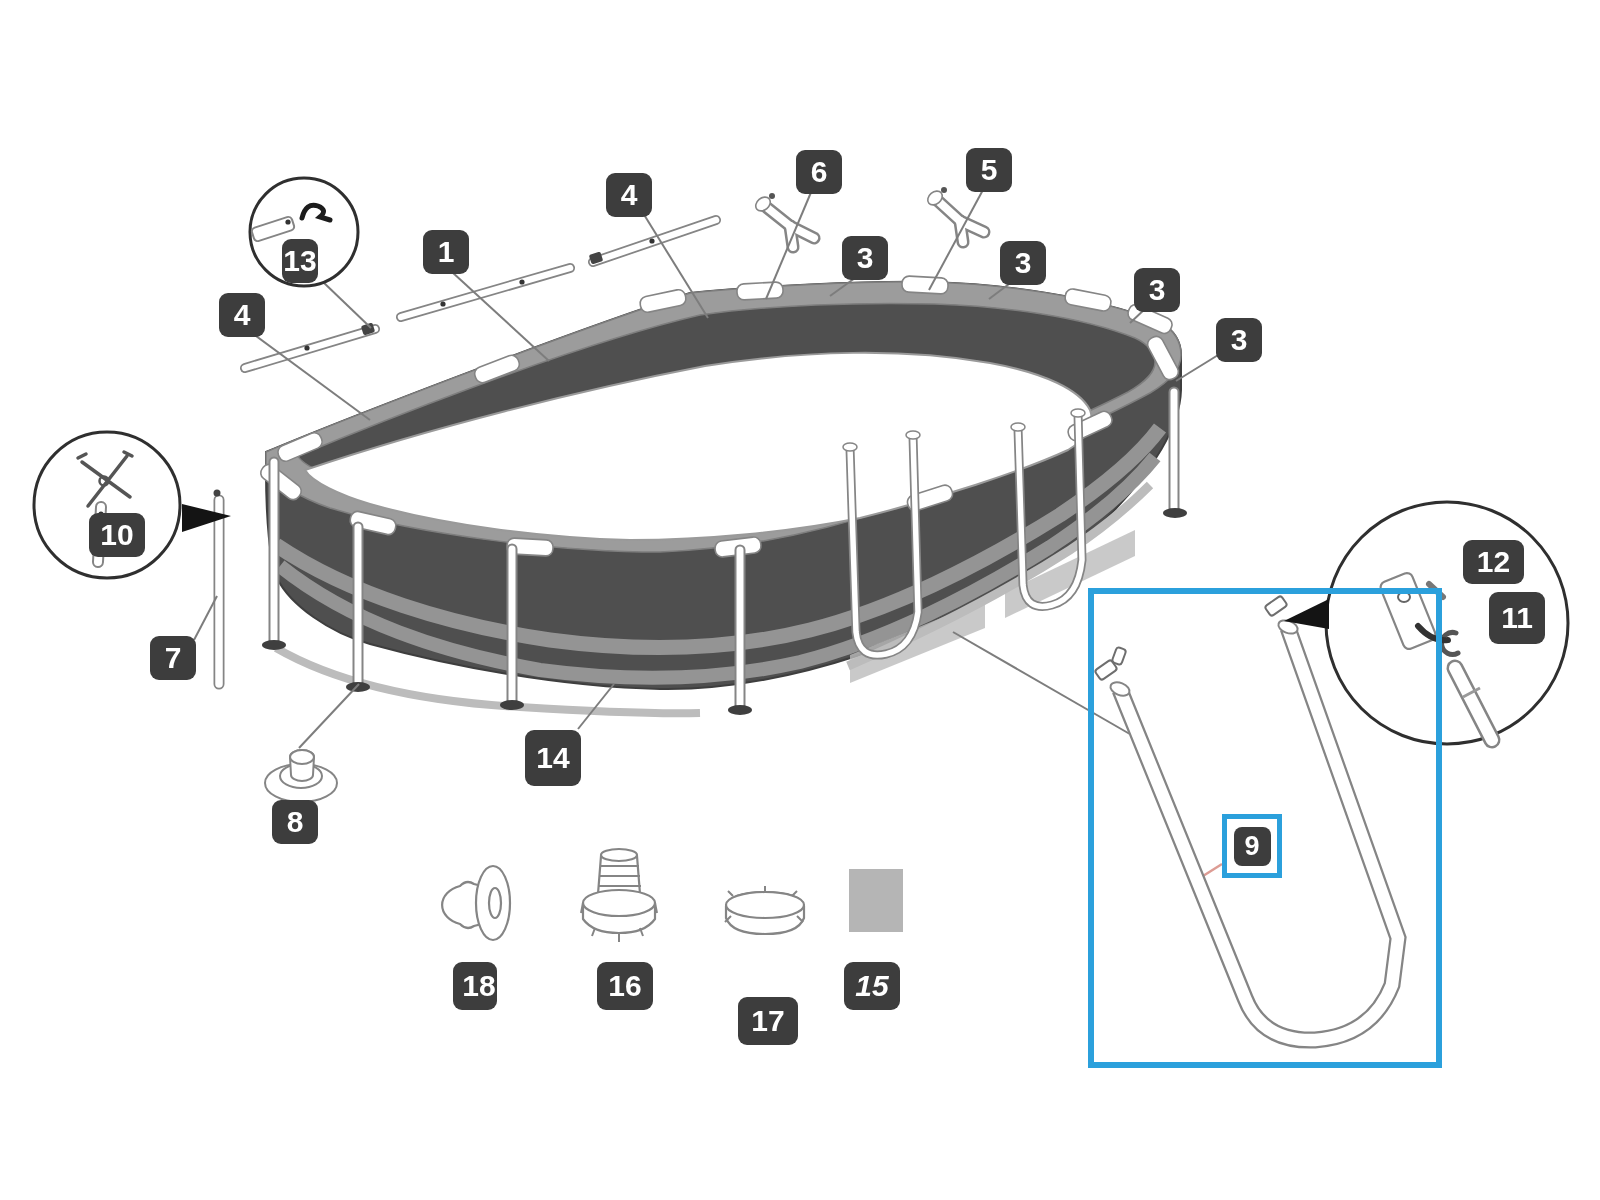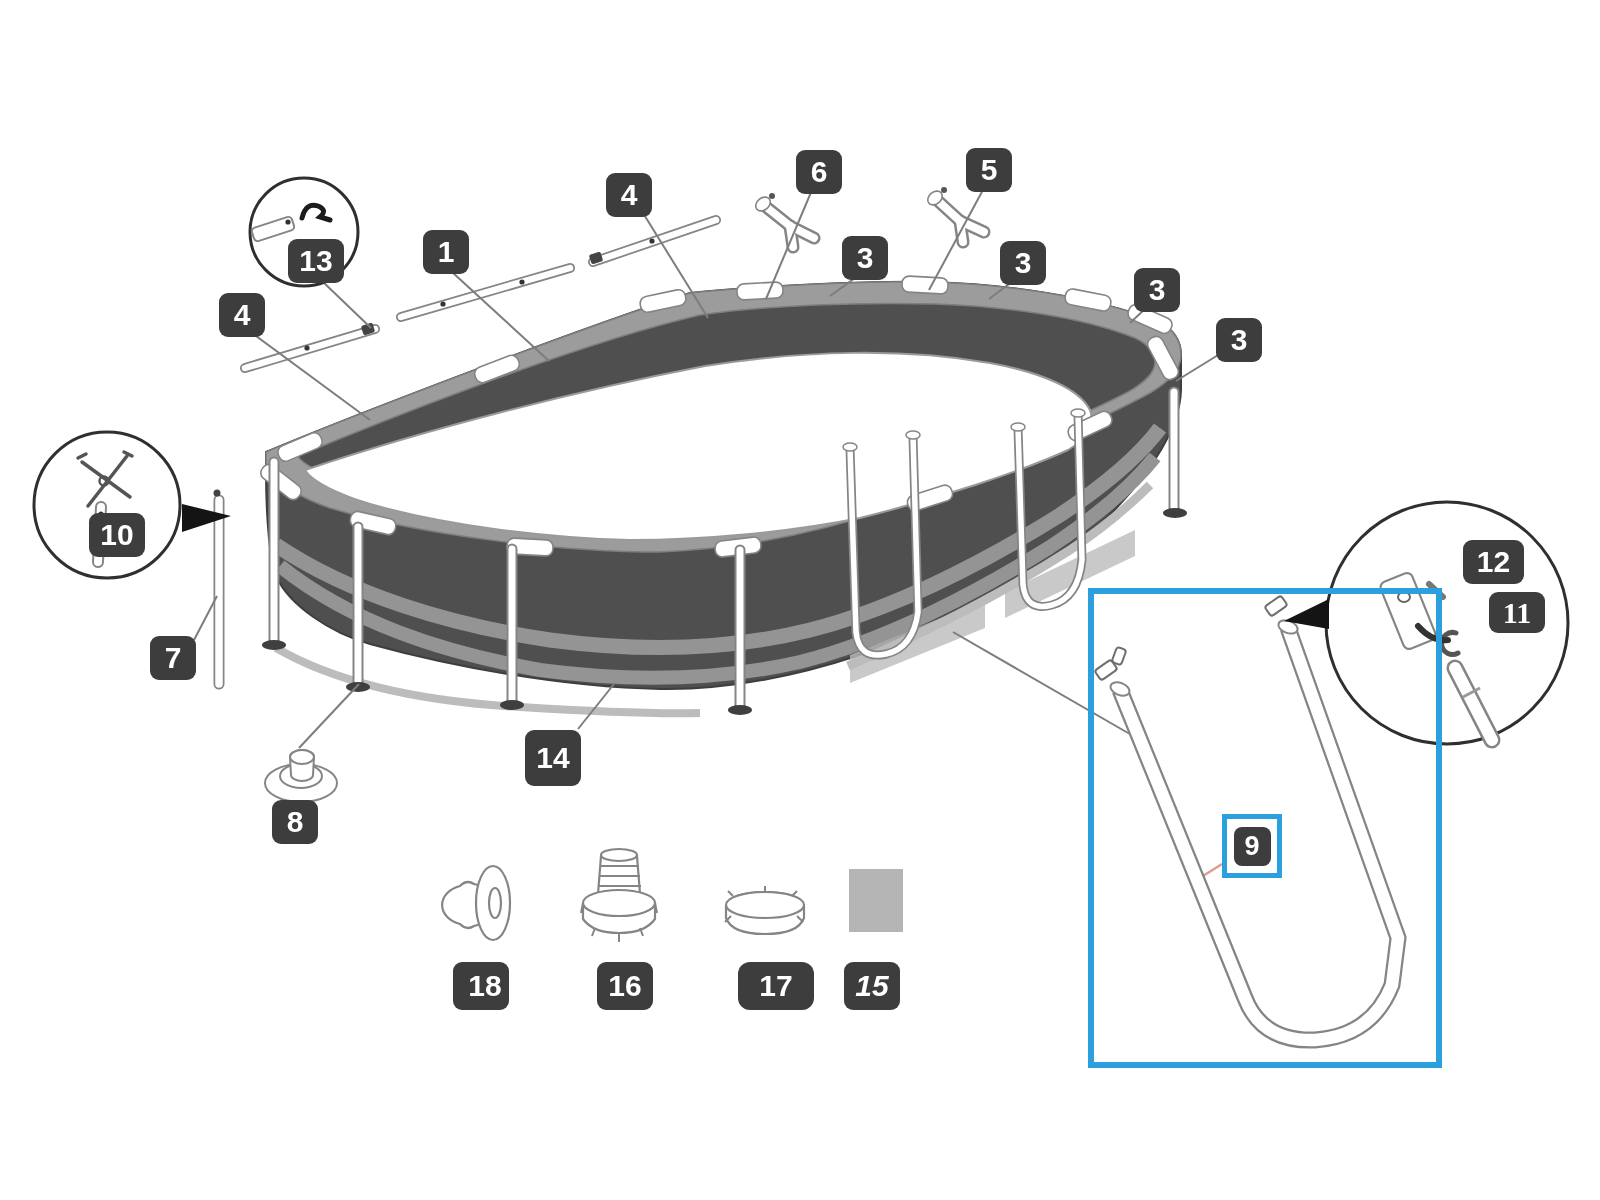--- a/index.html
+++ b/index.html
@@ -331,22 +331,22 @@
       <div class="callout" style="left: 219px; top: 293px; width: 46px; height: 44px;">4</div>
       <div class="callout" style="left: 606px; top: 173px; width: 46px; height: 44px;">4</div>
       <div class="callout" style="left: 966px; top: 148px; width: 46px; height: 44px;">5</div>
       <div class="callout" style="left: 796px; top: 150px; width: 46px; height: 44px;">6</div>
       <div class="callout" style="left: 150px; top: 636px; width: 46px; height: 44px;">7</div>
       <div class="callout" style="left: 272px; top: 800px; width: 46px; height: 44px;">8</div>
       <div class="hl-wrap" style="left: 1222px; top: 814px; width: 60px; height: 64px;">
         <div class="callout">9</div>
       </div>
       <div class="callout" style="left: 89px; top: 486px; width: 56px; height: 44px; margin-top: 27px;">10</div>
-      <div class="callout" style="left: 1489px; top: 592px; width: 56px; height: 41px; font-family: Liberation Serif, serif;">11</div>
+      <div class="callout" style="left: 1489px; top: 592px; width: 56px; height: 52px;">11</div>
       <div class="callout" style="left: 1463px; top: 540px; width: 61px; height: 44px;">12</div>
-      <div class="callout" style="left: 288px; top: 239px; width: 56px; height: 44px;">13</div>
+      <div class="callout" style="left: 282px; top: 239px; width: 36px; height: 44px;">13</div>
       <div class="callout" style="left: 525px; top: 730px; width: 56px; height: 56px;">14</div>
       <div class="callout" style="left: 844px; top: 962px; width: 56px; height: 48px; font-style: italic;">15</div>
       <div class="callout" style="left: 597px; top: 962px; width: 56px; height: 48px;">16</div>
-      <div class="callout" style="left: 738px; top: 962px; width: 76px; height: 48px; border-radius: 12px;">17</div>
-      <div class="callout" style="left: 453px; top: 962px; width: 56px; height: 48px; padding-left: 8px;">18</div>
+      <div class="callout" style="left: 738px; top: 997px; width: 60px; height: 48px;">17</div>
+      <div class="callout" style="left: 453px; top: 962px; width: 44px; height: 48px; padding-left: 8px;">18</div>
     </div>
 </div>
 
 </body></html>

